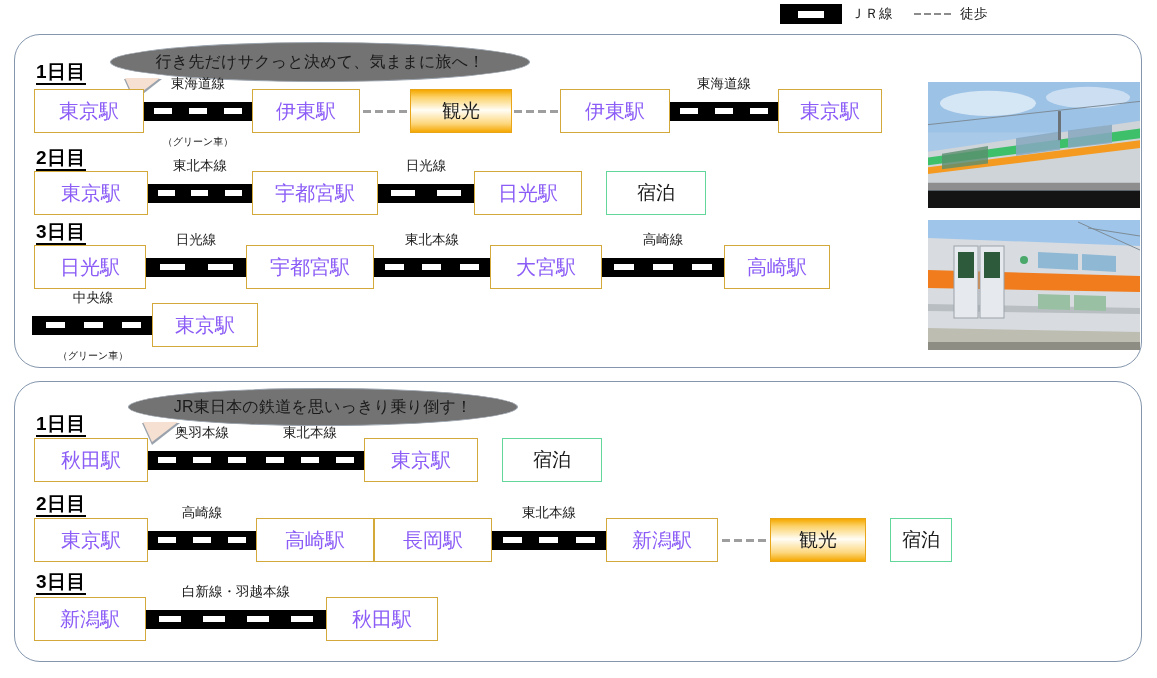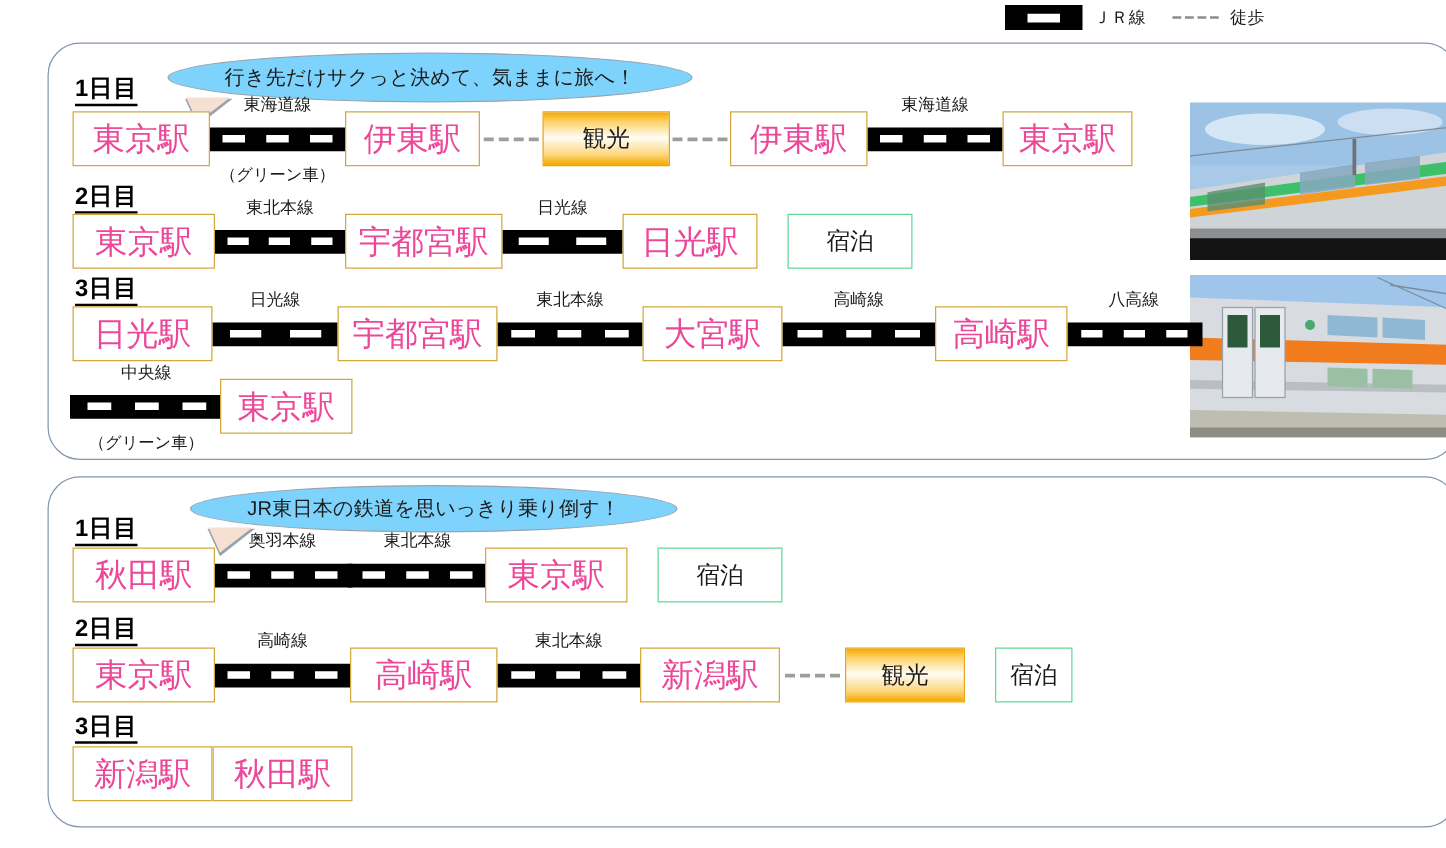--- a/index.html
+++ b/index.html
@@ -3,21 +3,21 @@
 <meta charset="utf-8">
 <style>
   * { box-sizing: border-box; }
   html, body {
     margin: 0; padding: 0;
     width: 1157px; height: 678px;
     background: #ffffff;
     font-family: "Liberation Sans", "DejaVu Sans", sans-serif;
     overflow: hidden;
   }
-  #stage { position: relative; width: 1000px; height: 678px; margin-left: 24px; }
+  #stage { position: relative; width: 1000px; height: 678px; }
 
   
   .legend { position: absolute; top: 4px; right: 12px; display: flex; align-items: center; gap: 9px; }
   .legend-rail {
     width: 62px; height: 20px; background: #000;
     display: flex; align-items: center; justify-content: center;
   }
   .legend-rail i { display: block; width: 26px; height: 7px; background: #fff; }
   .legend-label { font-size: 13.5px; color: #1a1a1a; letter-spacing: .5px; }
   .legend-walk { display: flex; align-items: center; gap: 3px; margin-left: 12px; }
@@ -26,21 +26,21 @@
   
   .panel {
     position: absolute; left: 14px; width: 1128px;
     border: 1.4px solid #8496ad; border-radius: 26px; background: #fff;
   }
   #panel-a { top: 34px; height: 334px; }
   #panel-b { top: 381px; height: 281px; }
 
   
   .bubble {
-    position: absolute; background: #7dd3fc; border: 1.3px solid #9aa3ad;
+    position: absolute; background: #737373; border: 1.3px solid #9aa3ad;
     border-radius: 50% / 50%; display: flex; align-items: center; justify-content: center;
     color: #1a1a1a; white-space: nowrap;
   }
   .bubble .btxt { font-size: 16px; letter-spacing: .2px; }
   .bubble::after {
     content: ""; position: absolute; left: 14px; bottom: -17px;
     border-left: 9px solid transparent; border-right: 26px solid transparent;
     border-top: 20px solid #f6e0d2;
   }
   .bubble::before {
@@ -56,38 +56,38 @@
     letter-spacing: .5px;
   }
 
   
   .row { position: absolute; display: flex; align-items: center; height: 46px; }
 
   
   .station {
     border: 1.4px solid #d3a93c; background: #fff;
     height: 44px; display: flex; align-items: center; justify-content: center;
-    font-size: 26px; color: #ec4899; position: relative; z-index: 3;
+    font-size: 20px; color: #8b5cf6; position: relative; z-index: 3;
     white-space: nowrap; padding: 0 6px;
   }
 
   
   .rail { position: relative; height: 44px; display: flex; align-items: center; z-index: 1; }
   .rail .bar {
     width: 100%; height: 19px; background: #000;
     display: flex; align-items: center; justify-content: space-around; padding: 0 4px;
   }
   .rail .bar i { display: block; height: 6px; background: #fff; flex: 0 0 auto; }
   .rail .lname {
     position: absolute; top: -14px; left: 50%; transform: translateX(-50%);
     font-size: 13.5px; color: #1a1a1a; white-space: nowrap; background: transparent;
   }
   .rail .sub {
     position: absolute; bottom: -16px; left: 50%; transform: translateX(-50%);
-    font-size: 13px; color: #1a1a1a; white-space: nowrap;
+    font-size: 10px; color: #1a1a1a; white-space: nowrap;
   }
 
   
   .walk { height: 44px; display: flex; align-items: center; justify-content: center; gap: 4px; }
   .walk i { display: block; width: 8px; height: 3px; background: #9e9e9e; }
 
   
   .sight {
     border: 1.4px solid #e8a517; height: 44px;
     display: flex; align-items: center; justify-content: center;
@@ -211,28 +211,20 @@
       <div class="station" style="width: 112px;">大宮駅</div>
       <div class="rail" style="width: 126px; margin-left: -2px; margin-right: -2px;">
         <span class="lname">高崎線</span>
         <div class="bar">
           <i style="width: 20px;"></i>
           <i style="width: 20px;"></i>
           <i style="width: 20px;"></i>
         </div>
       </div>
       <div class="station" style="width: 106px;">高崎駅</div>
-      <div class="rail" style="width: 110px; margin-left: -2px; margin-right: -2px;">
-        <span class="lname">八高線</span>
-        <div class="bar">
-          <i style="width: 17px;"></i>
-          <i style="width: 17px;"></i>
-          <i style="width: 17px;"></i>
-        </div>
-      </div>
     </div>
     <div class="row" style="left: 34px; top: 302px;">
       <div class="rail" style="width: 122px; margin-left: -2px; margin-right: -2px;">
         <span class="lname">中央線</span>
         <div class="bar">
           <i style="width: 19px;"></i>
           <i style="width: 19px;"></i>
           <i style="width: 19px;"></i>
         </div>
         <span class="sub">（グリーン車）</span>
@@ -309,20 +301,21 @@
       <div class="station" style="width: 114px;">東京駅</div>
       <div class="rail" style="width: 112px; margin-left: -2px; margin-right: -2px;">
         <span class="lname">高崎線</span>
         <div class="bar">
           <i style="width: 18px;"></i>
           <i style="width: 18px;"></i>
           <i style="width: 18px;"></i>
         </div>
       </div>
       <div class="station" style="width: 118px;">高崎駅</div>
+      <div class="station" style="width: 118px;">長岡駅</div>
       <div class="rail" style="width: 118px; margin-left: -2px; margin-right: -2px;">
         <span class="lname">東北本線</span>
         <div class="bar">
           <i style="width: 19px;"></i>
           <i style="width: 19px;"></i>
           <i style="width: 19px;"></i>
         </div>
       </div>
       <div class="station" style="width: 112px;">新潟駅</div>
       <div class="walk" style="width: 52px;">
@@ -330,15 +323,24 @@
         <i></i>
         <i></i>
         <i></i>
       </div>
       <div class="sight" style="width: 96px;">観光</div>
       <div class="stay" style="width: 62px; margin-left: 24px;">宿泊</div>
     </div>
     <div class="daylabel" style="left: 36px; top: 572px;">3日目</div>
     <div class="row" style="left: 34px; top: 596px;">
       <div class="station" style="width: 112px;">新潟駅</div>
+      <div class="rail" style="width: 184px; margin-left: -2px; margin-right: -2px;">
+        <span class="lname">白新線・羽越本線</span>
+        <div class="bar">
+          <i style="width: 22px;"></i>
+          <i style="width: 22px;"></i>
+          <i style="width: 22px;"></i>
+          <i style="width: 22px;"></i>
+        </div>
+      </div>
       <div class="station" style="width: 112px;">秋田駅</div>
     </div>
   </div>
 
 </body></html>

